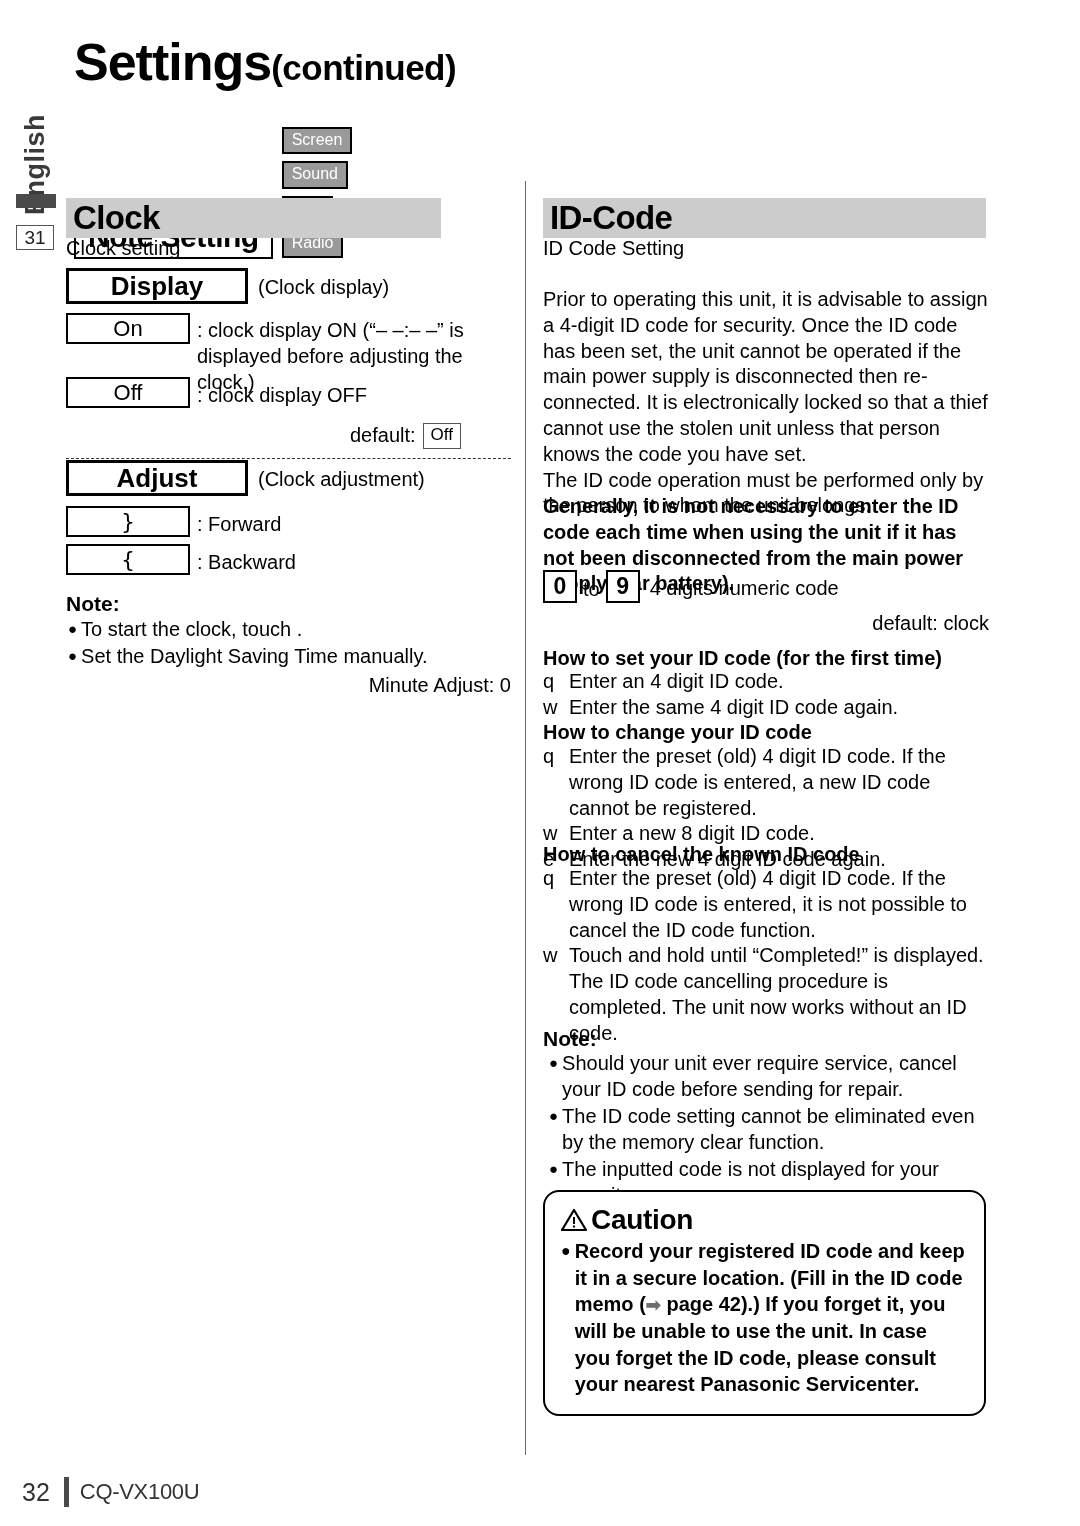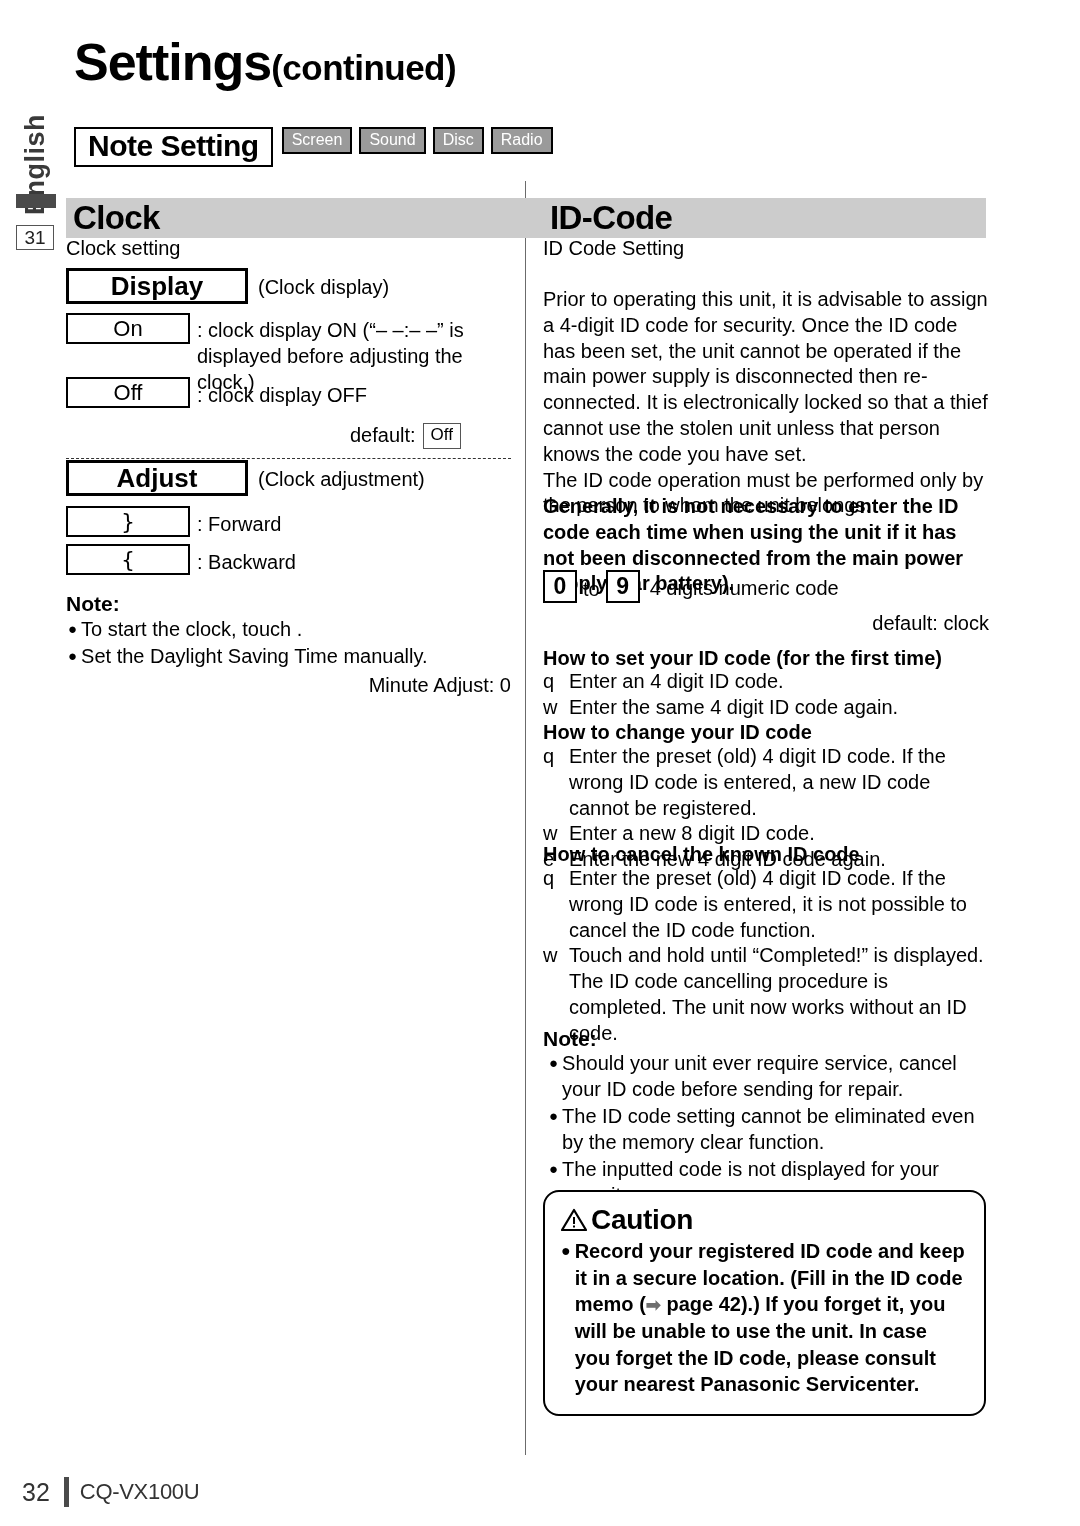--- a/index.html
+++ b/index.html
@@ -94,21 +94,22 @@
     font-size: 30px;
     line-height: 1.08;
     letter-spacing: -0.5px;
     box-sizing: border-box;
   }
   .setting-tabs {
     display: flex;
     align-items: flex-start;
     gap: 7px;
     margin-left: 9px;
-    margin-bottom: 13px;
+    margin-bottom: 1px;
+    flex-direction: column;
   }
   .setting-tab {
     background: #9a9a9a;
     border: 2px solid #000;
     color: #ffffff;
     font-size: 16px;
     padding: 2px 8px 3px 8px;
     line-height: 1.15;
     box-sizing: border-box;
   }
@@ -134,21 +135,21 @@
     padding-left: 7px;
   }
   .sec-head span {
     font-weight: bold;
     font-size: 33px;
     letter-spacing: -0.6px;
     line-height: 1;
     position: relative;
     top: -1px;
   }
-  #sec-clock { left: 66px; top: 198px; width: 487px; }
+  #sec-clock { left: 66px; top: 198px; width: 375px; }
   #sec-idcode { left: 543px; top: 198px; width: 443px; }
 
   .sec-sub {
     position: absolute;
     font-size: 20px;
     line-height: 1.25;
   }
   #sub-clock { left: 66px; top: 236px; }
   #sub-idcode { left: 543px; top: 236px; }
 

